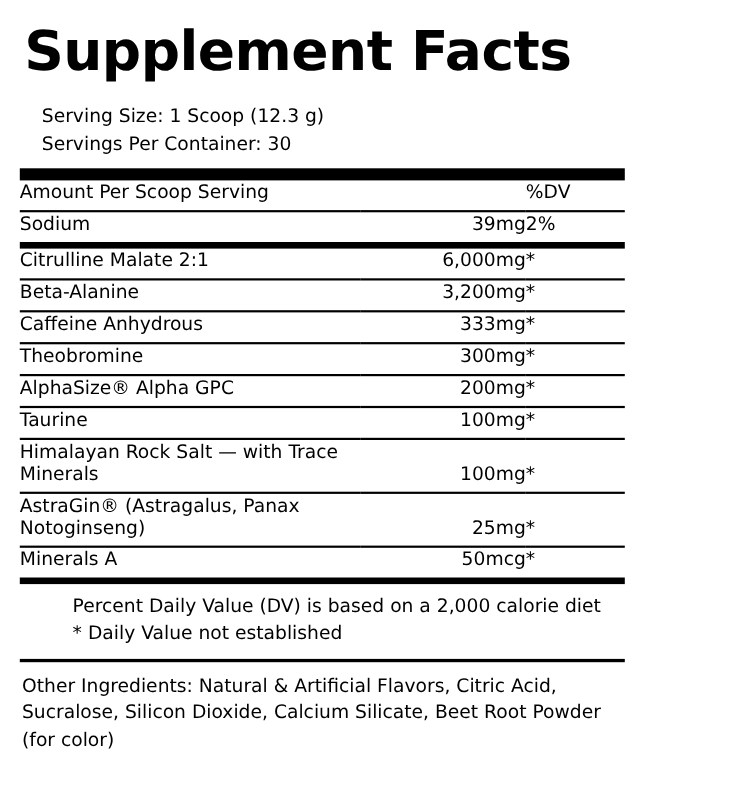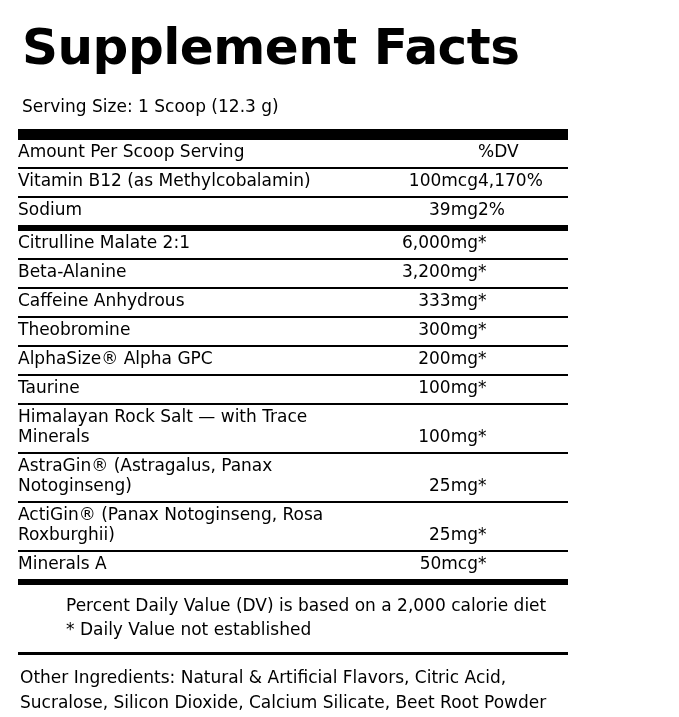--- a/index.html
+++ b/index.html
@@ -23,21 +23,21 @@
   .title {
     font-size: 50px;
     font-weight: 700;
     letter-spacing: -0.5px;
     line-height: 1.0;
     margin: 6px 0 0 4px;
     white-space: nowrap;
   }
   .serving-block {
     margin-top: 22px;
-    margin-left: 4px;
+    margin-left: 20px;
   }
   .serving-line {
     font-size: 17px;
     line-height: 1.45;
   }
   .rule-thick {
     height: 11px;
     background: #000000;
     margin-top: 10px;
   }
@@ -102,41 +102,37 @@
 </style>
 </head>
 <body>
 
 <div class="panel">
 
   <div class="title">Supplement Facts</div>
 
   <div class="serving-block">
     <div class="serving-line">Serving Size: 1 Scoop (12.3 g)</div>
+    <div class="serving-line">Servings Per Container: 30</div>
   </div>
 
   <div class="rule-thick"></div>
 
   <table class="facts">
     <tbody>
         <tr class="hdr">
       <td class="nm">Amount Per Scoop Serving</td>
       <td class="amt"></td>
       <td class="dv">%DV</td>
     </tr>
   </tbody>
     </table>
 
   <table class="facts">
     <tbody>
-        <tr>
-      <td class="nm">Vitamin B12 (as Methylcobalamin)</td>
-      <td class="amt">100mcg</td>
-      <td class="dv">4,170%</td>
-    </tr>
     <tr class="last-in-group">
       <td class="nm">Sodium</td>
       <td class="amt">39mg</td>
       <td class="dv">2%</td>
     </tr>
   </tbody>
     </table>
 
   <div class="rule-medium"></div>
 
@@ -175,25 +171,20 @@
     <tr>
       <td class="nm">Himalayan Rock Salt — with Trace Minerals</td>
       <td class="amt">100mg</td>
       <td class="dv">*</td>
     </tr>
     <tr>
       <td class="nm">AstraGin® (Astragalus, Panax Notoginseng)</td>
       <td class="amt">25mg</td>
       <td class="dv">*</td>
     </tr>
-    <tr>
-      <td class="nm">ActiGin® (Panax Notoginseng, Rosa Roxburghii)</td>
-      <td class="amt">25mg</td>
-      <td class="dv">*</td>
-    </tr>
     <tr class="last-in-group">
       <td class="nm">Minerals A</td>
       <td class="amt">50mcg</td>
       <td class="dv">*</td>
     </tr>
   </tbody>
     </table>
 
   <div class="rule-medium"></div>
 

